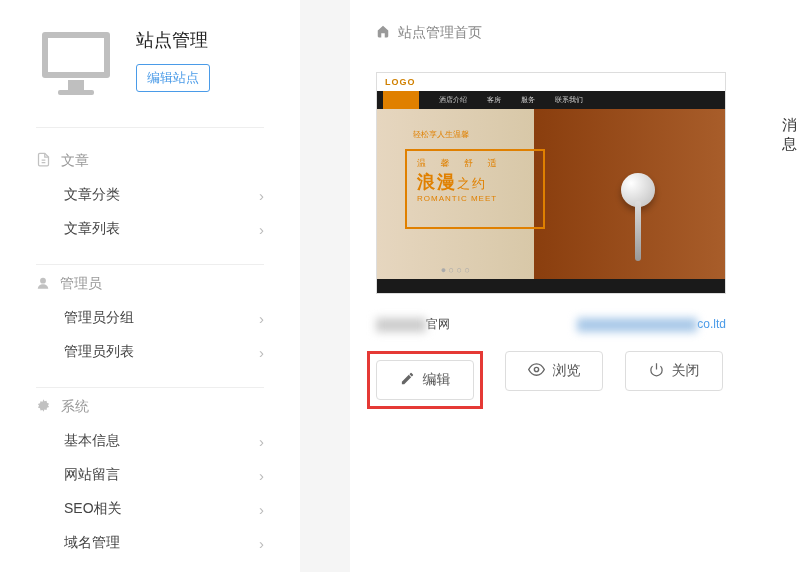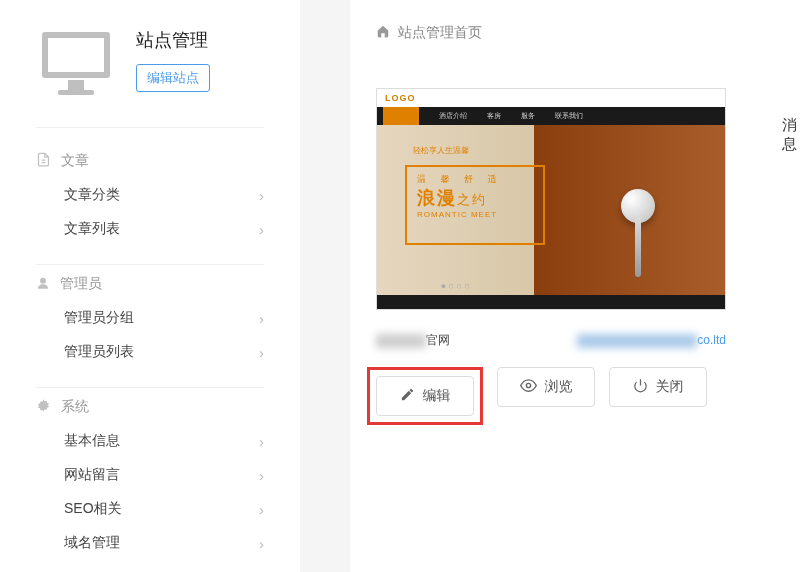--- a/index.html
+++ b/index.html
@@ -71,21 +71,21 @@
   }
   .breadcrumb {
     display: flex;
     align-items: flex-start;
     gap: 8px;
     padding: 24px 26px 30px;
     color: #888;
     font-size: 14px;
   }
   .preview-card {
-    margin: 16px 0 0 26px;
+    margin: 0 0 0 26px;
     width: 350px;
   }
   .screenshot {
     width: 350px;
     height: 222px;
     border: 1px solid #ddd;
     background: linear-gradient(to right, #e6d6bf 0%, #d8c8a8 45%, #8a3e0e 45%, #a85d2a 100%);
     position: relative;
     overflow: hidden;
   }
@@ -156,21 +156,21 @@
     position: relative;
   }
   .blur-right {
     filter: blur(4px);
     background: #a8c8e8;
     height: 14px;
     width: 120px;
     display: inline-block;
     vertical-align: middle;
   }
-  .actions { display: flex; gap: 14px; }
+  .actions { display: flex; gap: 22px; }
   .action-btn {
     display: flex;
     align-items: center;
     justify-content: center;
     gap: 8px;
     width: 98px;
     height: 40px;
     border: 1px solid #ddd;
     background: #fff;
     border-radius: 4px;

